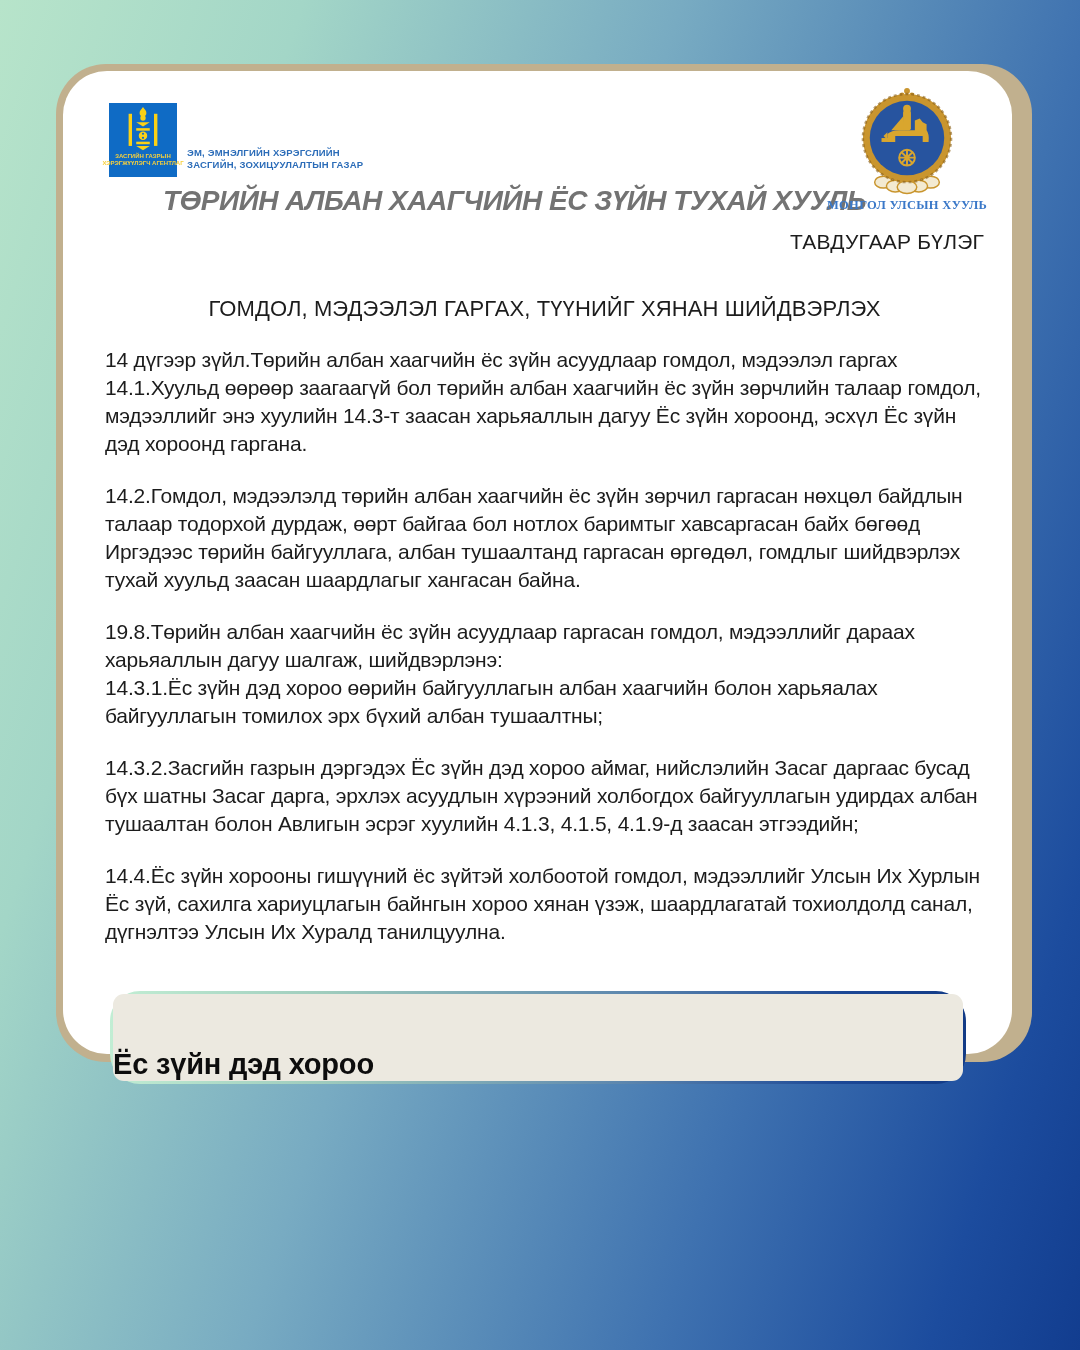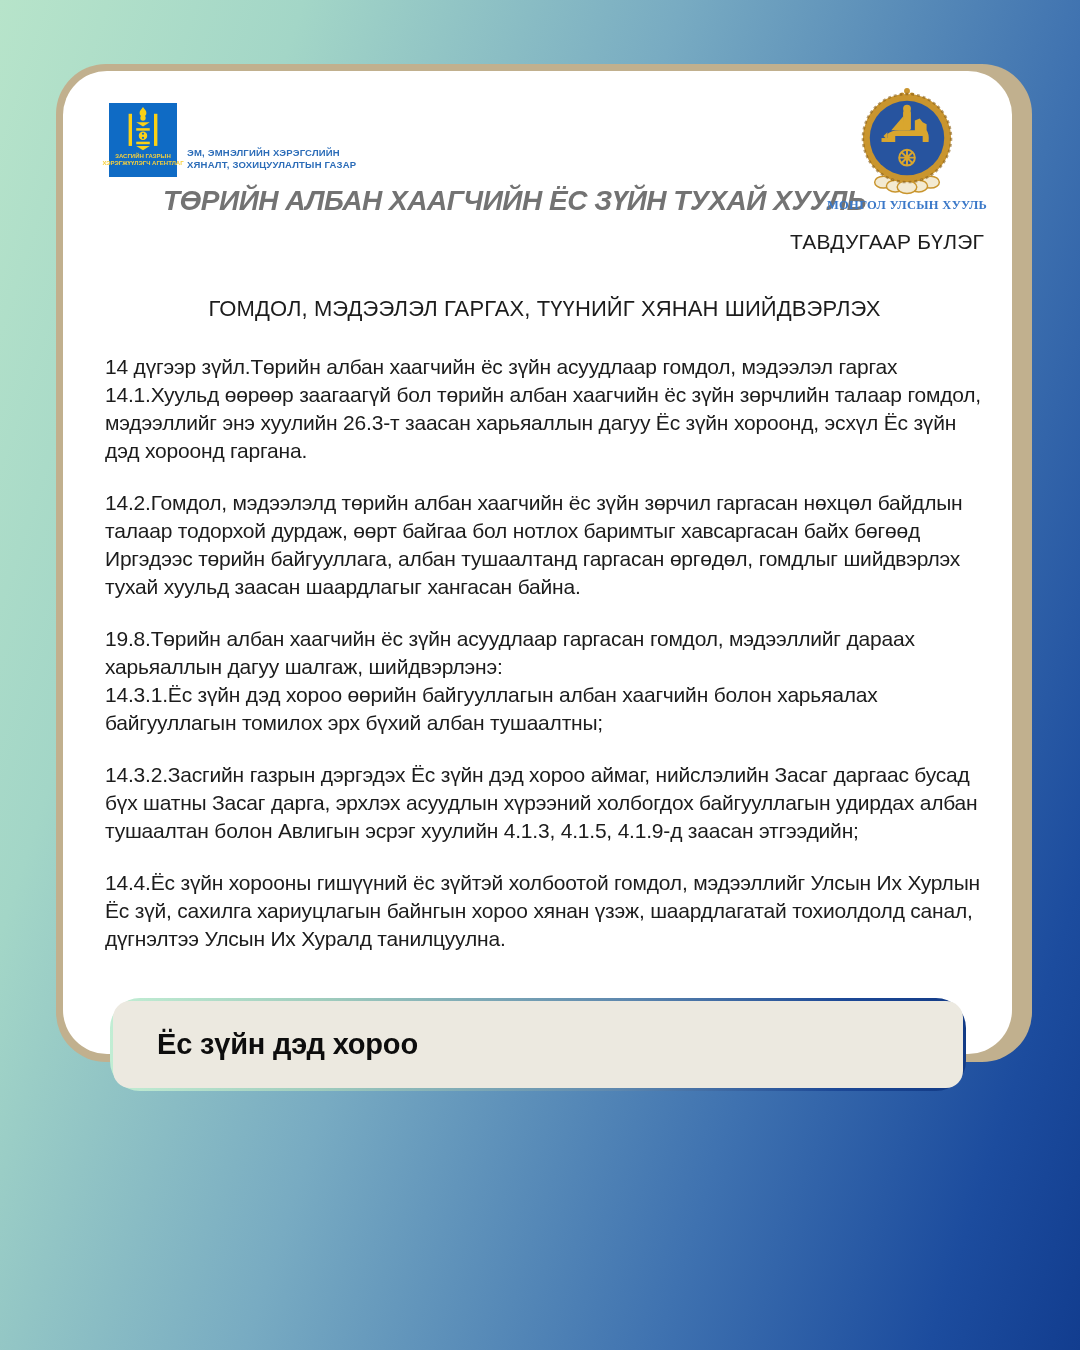--- a/index.html
+++ b/index.html
@@ -47,32 +47,32 @@
   }
   h2.chapter{
     margin:10px 0 0 0;text-align:right;font-size:21px;line-height:26px;
     font-weight:400;color:#1c1c1c;letter-spacing:.2px;
   }
   h3.section{
     margin:40px 0 0 0;text-align:center;font-size:22px;line-height:28px;
     font-weight:400;color:#1c1c1c;letter-spacing:.1px;
   }
   
-  .law-body{margin-top:30px;color:#1c1c1c;}
+  .law-body{margin-top:23px;color:#1c1c1c;}
   .law-body .block{margin:0 0 24px 0;}
   .law-body p{margin:0;font-size:21px;line-height:28px;letter-spacing:-0.2px;}
   
   .sub-box-border{
     margin:45px 18px 0 5px;height:93px;box-sizing:border-box;
     border-radius:30px;padding:3px;
     background:linear-gradient(95deg,#c2eed4 0%,#9fccbd 25%,#5d87ae 60%,#1c4896 85%,#123a85 100%);
   }
   .sub-box{
-    width:100%;height:100%;box-sizing:border-box;border-radius:17px;
-    background:#ece9e0;display:flex;align-items:center;padding-left:44px;
+    width:100%;height:100%;box-sizing:border-box;border-radius:11px;
+    background:#ece9e0;display:flex;align-items:flex-end;
   }
   .sub-box span{font-size:29px;font-weight:700;color:#0d0d0d;letter-spacing:-0.2px;}
 </style>
 </head>
 <body>
 
 <div class="card-shadow">
   <div class="card">
 
     <div class="agency-logo">
@@ -93,21 +93,21 @@
           <circle cx="20" cy="36.4" r="1.3"></circle>
         </g>
       </svg>
       <div class="agency-logo-caption">
         <div>ЗАСГИЙН ГАЗРЫН</div>
         <div>ХЭРЭГЖҮҮЛЭГЧ АГЕНТЛАГ</div>
       </div>
     </div>
     <div class="agency-name">
       <div>ЭМ, ЭМНЭЛГИЙН ХЭРЭГСЛИЙН</div>
-      <div>ХЯНАЛТ, ЗОХИЦУУЛАЛТЫН ГАЗАР</div>
+      <div>ЗАСГИЙН, ЗОХИЦУУЛАЛТЫН ГАЗАР</div>
     </div>
 
     <div class="emblem-wrap">
       <svg width="98" height="110" viewBox="0 0 100 112">
 
         <g fill="#f3ead2" stroke="#c9952e" stroke-width="1.5">
           <ellipse cx="26" cy="99" rx="9" ry="6"></ellipse>
           <ellipse cx="74" cy="99" rx="9" ry="6"></ellipse>
           <ellipse cx="38" cy="103" rx="9" ry="6"></ellipse>
           <ellipse cx="62" cy="103" rx="9" ry="6"></ellipse>
@@ -141,21 +141,21 @@
       <div class="emblem-caption">МОНГОЛ УЛСЫН ХУУЛЬ</div>
     </div>
 
     <h1 class="law-title">ТӨРИЙН АЛБАН ХААГЧИЙН ЁС ЗҮЙН ТУХАЙ ХУУЛЬ</h1>
     <h2 class="chapter">ТАВДУГААР БҮЛЭГ</h2>
     <h3 class="section">ГОМДОЛ, МЭДЭЭЛЭЛ ГАРГАХ, ТҮҮНИЙГ ХЯНАН ШИЙДВЭРЛЭХ</h3>
 
     <div class="law-body">
       <div class="block">
         <p>14 дүгээр зүйл.Төрийн албан хаагчийн ёс зүйн асуудлаар гомдол, мэдээлэл гаргах</p>
-        <p>14.1.Хуульд өөрөөр заагаагүй бол төрийн албан хаагчийн ёс зүйн зөрчлийн талаар гомдол, мэдээллийг энэ хуулийн 26.3-т заасан харьяаллын дагуу Ёс зүйн хороонд, эсхүл Ёс зүйн дэд хороонд гаргана.</p>
+        <p>14.1.Хуульд өөрөөр заагаагүй бол төрийн албан хаагчийн ёс зүйн зөрчлийн талаар гомдол, мэдээллийг энэ хуулийн 14.3-т заасан харьяаллын дагуу Ёс зүйн хороонд, эсхүл Ёс зүйн дэд хороонд гаргана.</p>
       </div>
       <div class="block">
         <p>14.2.Гомдол, мэдээлэлд төрийн албан хаагчийн ёс зүйн зөрчил гаргасан нөхцөл байдлын талаар тодорхой дурдаж, өөрт байгаа бол нотлох баримтыг хавсаргасан байх бөгөөд Иргэдээс төрийн байгууллага, албан тушаалтанд гаргасан өргөдөл, гомдлыг шийдвэрлэх тухай хуульд заасан шаардлагыг хангасан байна.</p>
       </div>
       <div class="block">
         <p>19.8.Төрийн албан хаагчийн ёс зүйн асуудлаар гаргасан гомдол, мэдээллийг дараах харьяаллын дагуу шалгаж, шийдвэрлэнэ:</p>
         <p>14.3.1.Ёс зүйн дэд хороо өөрийн байгууллагын албан хаагчийн болон харьяалах байгууллагын томилох эрх бүхий албан тушаалтны;</p>
       </div>
       <div class="block">
         <p>14.3.2.Засгийн газрын дэргэдэх Ёс зүйн дэд хороо аймаг, нийслэлийн Засаг даргаас бусад бүх шатны Засаг дарга, эрхлэх асуудлын хүрээний холбогдох байгууллагын удирдах албан тушаалтан болон Авлигын эсрэг хуулийн 4.1.3, 4.1.5, 4.1.9-д заасан этгээдийн;</p>

